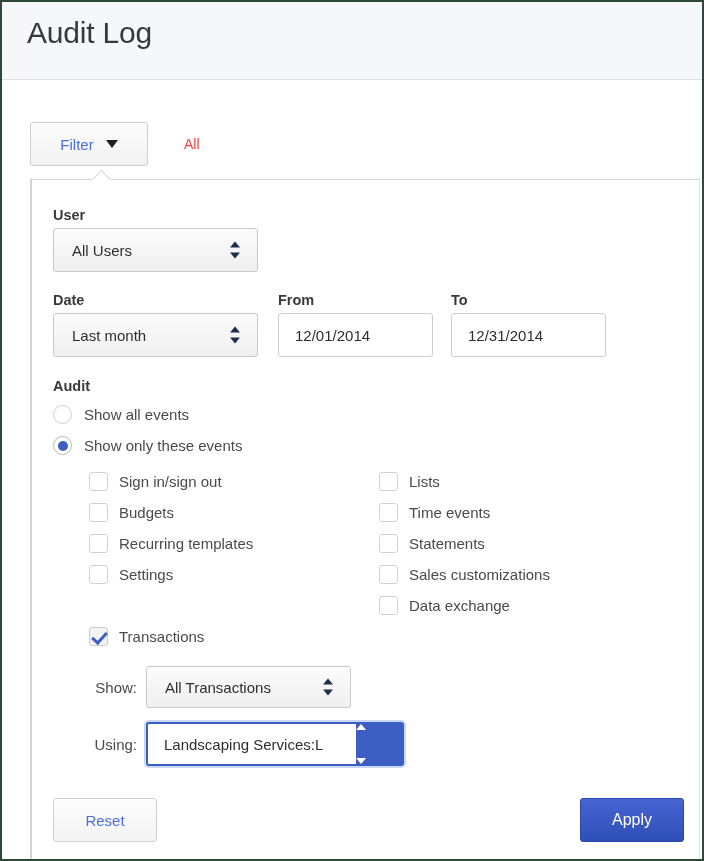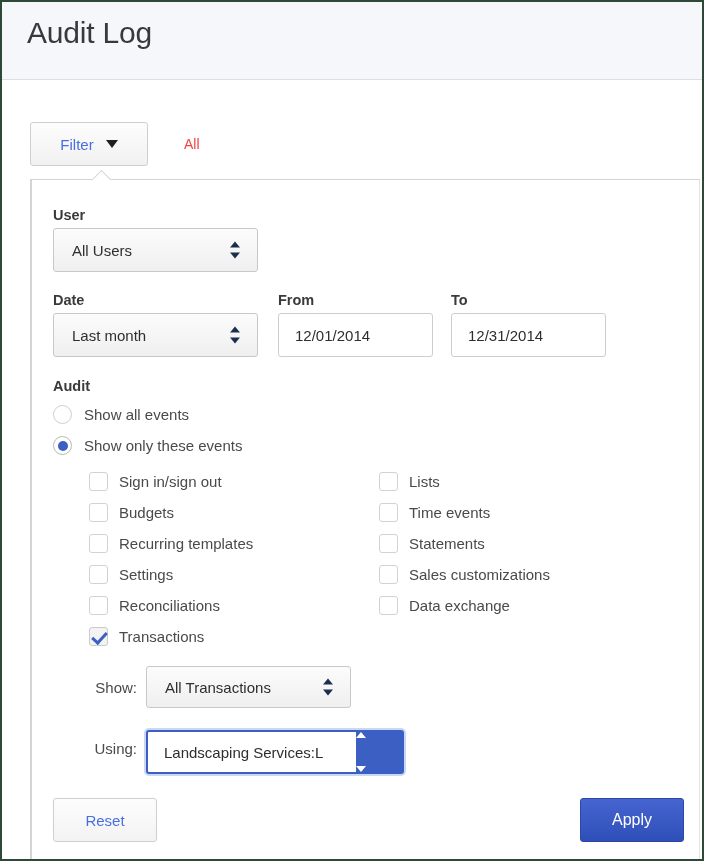--- a/index.html
+++ b/index.html
@@ -266,21 +266,20 @@
   .select-focus {
     position: relative;
     width: 258px; height: 44px;
     background: #ffffff;
     border: 2px solid #3c5fc4;
     border-radius: 3px;
     display: flex;
     align-items: center;
     box-shadow: 0 0 0 2px rgba(125,155,235,0.40);
     cursor: pointer;
-    margin-top: 8px;
   }
   .select-focus .sel-value {
     font-size: 15px;
     color: #2e2e2e;
     padding-left: 16px;
     white-space: nowrap;
     overflow: hidden;
   }
   .focus-btn {
     position: absolute;
@@ -385,24 +384,20 @@
         <span class="checkbox"></span>
         <span class="check-label">Budgets</span>
       </div>
       <div class="check-row" style="left:58px; top:354px;">
         <span class="checkbox"></span>
         <span class="check-label">Recurring templates</span>
       </div>
       <div class="check-row" style="left:58px; top:385px;">
         <span class="checkbox"></span>
         <span class="check-label">Settings</span>
-      </div>
-      <div class="check-row" style="left:58px; top:416px;">
-        <span class="checkbox"></span>
-        <span class="check-label">Reconciliations</span>
       </div>
       <div class="check-row" style="left:58px; top:447px;">
         <span class="checkbox checked"></span>
         <span class="check-label">Transactions</span>
       </div>
 
       <div class="check-row" style="left:348px; top:292px;">
         <span class="checkbox"></span>
         <span class="check-label">Lists</span>
       </div>

